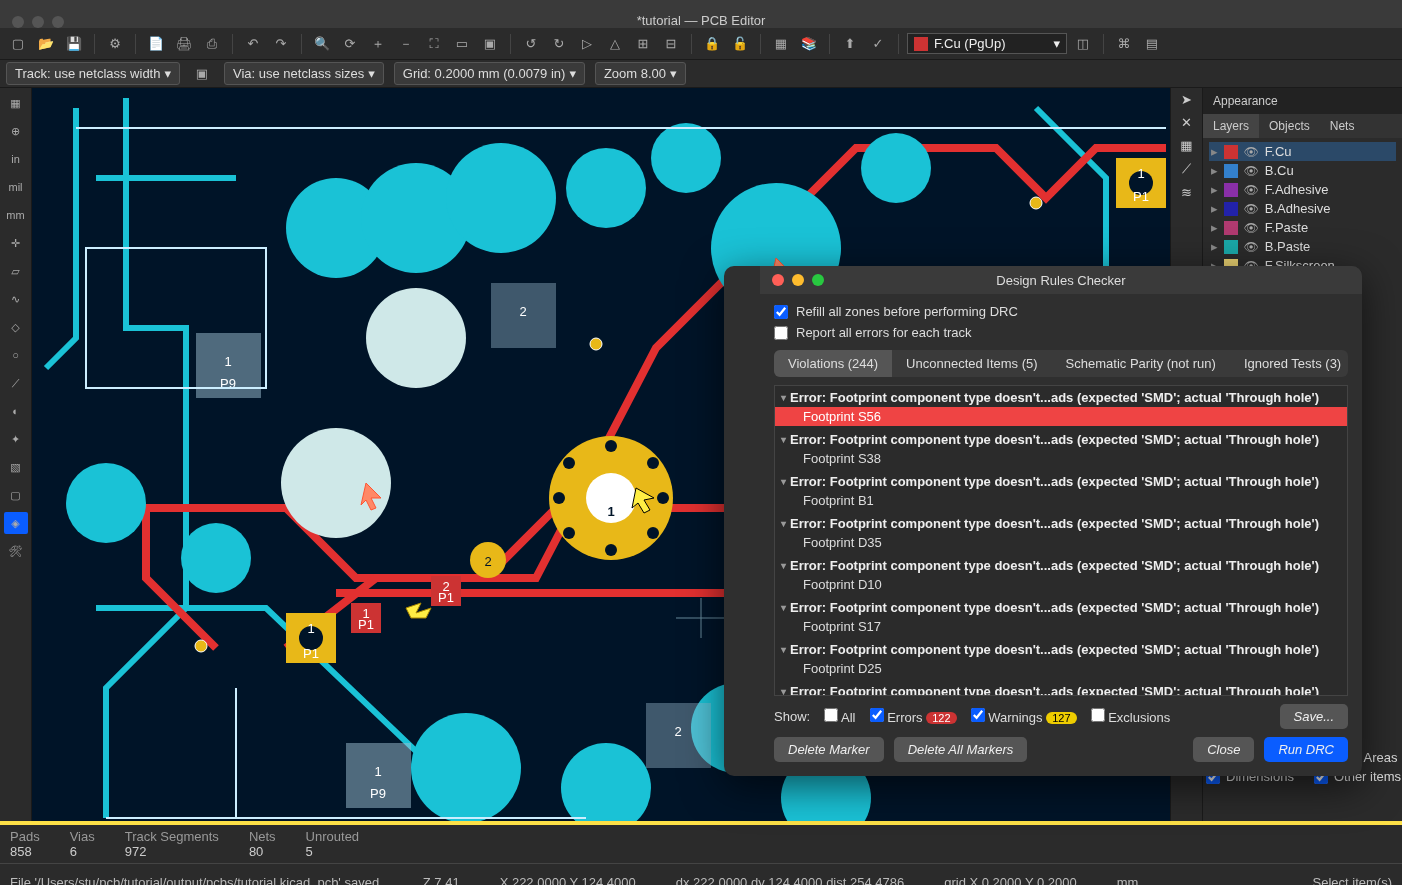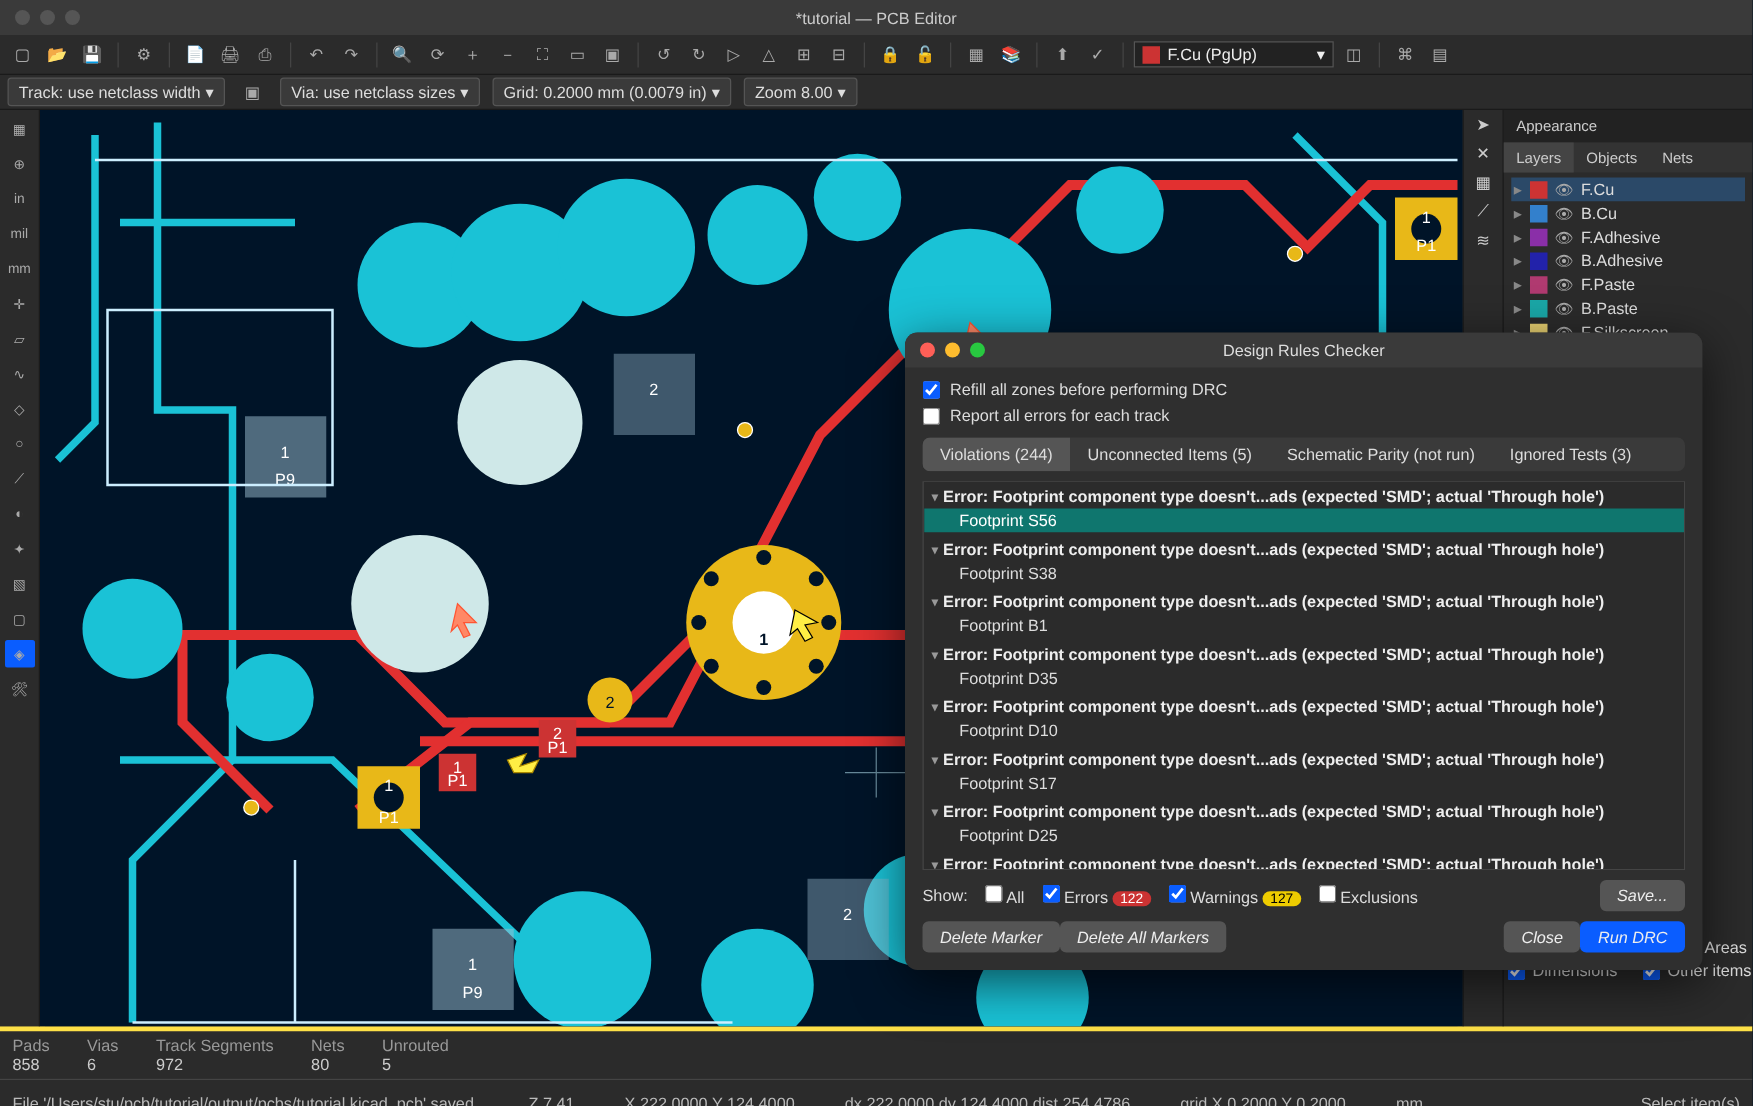--- a/index.html
+++ b/index.html
@@ -1,17 +1,17 @@
 <!DOCTYPE html>
 <html><head>
 <meta charset="utf-8">
 <style>
 * { margin:0; padding:0; box-sizing:border-box; font-family:-apple-system,Helvetica,Arial,sans-serif; font-size:13px; }
 body { background:#2b2b2b; color:#ccc; width:1402px; height:885px; overflow:hidden; position:relative; }
-.titlebar { height:28px; background:#3a3a3a; display:flex; align-items:center; position:relative; }
+.titlebar { height:28px; background:#3a3a3a; display:flex; align-items:flex-end; position:relative; }
 .traffic { display:flex; gap:8px; padding-left:12px; }
 .traffic span { width:12px; height:12px; border-radius:50%; background:#555; }
 .title { position:absolute; left:50%; transform:translateX(-50%); color:#ccc; }
 .toolbar { height:32px; background:#2b2b2b; display:flex; align-items:center; padding:0 6px; gap:4px; border-bottom:1px solid #1a1a1a; }
 .tb-btn { width:24px; height:24px; display:flex; align-items:center; justify-content:center; color:#aaa; cursor:pointer; }
 .tb-sep { width:1px; height:20px; background:#444; margin:0 4px; }
 .layer-sel { background:#222; border:1px solid #555; padding:2px 6px; display:flex; align-items:center; gap:6px; width:160px; color:#eee;}
 .layer-chip { width:14px; height:14px; background:#c33; }
 .settings-bar { height:28px; background:#2b2b2b; display:flex; align-items:center; padding:0 6px; gap:10px; border-bottom:1px solid #1a1a1a; }
 .dd { background:#3a3a3a; border:1px solid #555; padding:3px 8px; border-radius:3px; color:#ddd; display:flex; align-items:center; gap:4px; }
@@ -28,40 +28,40 @@
 .layer-list { padding:4px 6px; }
 .layer-row { display:flex; align-items:center; gap:6px; padding:2px 2px; font-size:12px; color:#ddd;}
 .layer-row.active { background:#2b4968; }
 .layer-sw { width:14px; height:14px; }
 .eye { color:#aaa; font-size:12px;}
 .statusbar1 { height:42px; background:#2b2b2b; border-top:4px solid #fde047; display:flex; padding:4px 10px; gap:30px; color:#ccc; font-size:12px;}
 .statusbar1 .col { display:flex; flex-direction:column; }
 .statusbar1 .col .lbl {color:#999;}
 .statusbar2 { height:38px; background:#2b2b2b; border-top:1px solid #444; display:flex; align-items:center; padding:0 10px; gap:40px; color:#bbb; font-size:12px;}
 .statusbar2 .s-item { white-space:nowrap;}
-.drc-dialog { position:absolute; left:724px; top:266px; width:638px; height:510px; background:#2f2f2f; border-radius:10px; box-shadow:0 10px 40px rgba(0,0,0,.6); display:flex; flex-direction:column; overflow:hidden;}
+.drc-dialog { position:absolute; left:724px; top:266px; width:638px; height:510px; background:#2f2f2f; border-radius:10px; box-shadow:0 10px 40px rgba(0,0,0,.6); display:flex; flex-direction:column; overflow:hidden;padding-left:36px;}
 .drc-title { height:28px; display:flex; align-items:center; position:relative; background:#3a3a3a;}
 .drc-title .traffic span:nth-child(1){background:#ff5f57;} .drc-title .traffic span:nth-child(2){background:#febc2e;} .drc-title .traffic span:nth-child(3){background:#28c840;}
 .drc-title .t { position:absolute; left:50%; transform:translateX(-50%); color:#ddd; font-weight:500;}
 .drc-body { padding:10px 14px; flex:1; display:flex; flex-direction:column; overflow:hidden;}
 .drc-opts { display:flex; flex-direction:column; gap:6px; margin-bottom:10px;}
 .drc-opts label { display:flex; align-items:center; gap:8px; color:#ddd;}
 .drc-tabs { display:flex; background:#3a3a3a; border-radius:6px; overflow:hidden; margin-bottom:8px;}
 .drc-tab { padding:6px 14px; color:#ddd; font-size:13px; cursor:pointer; white-space:nowrap;}
 .drc-tab.active { background:#555; }
 .drc-list { flex:1; overflow-y:auto; border:1px solid #444; background:#2b2b2b; }
 .err-grp { padding:2px 0;}
 .err-hdr { display:flex; align-items:center; gap:4px; padding:2px 6px; color:#eee; font-weight:600; font-size:13px;}
 .err-hdr .tw { font-size:10px; color:#999;}
 .err-child { padding:2px 6px 2px 28px; color:#ddd; font-size:13px;}
-.err-child.sel { background:#0f766e; color:#fff;}
+.err-child.sel { background:#ef4444; color:#fff;}
 .drc-show { display:flex; align-items:center; gap:14px; padding:8px 0; color:#ddd;}
 .badge { background:#c33; border-radius:9px; padding:0 6px; font-size:11px; color:#fff;}
 .badge.y { background:#ec0; color:#000;}
-.drc-btns { display:flex; padding-bottom:4px;}
+.drc-btns { display:flex; gap:10px; padding-bottom:4px;}
 .btn { background:#555; border:none; padding:5px 14px; border-radius:5px; color:#eee; cursor:pointer;font-style:italic;}
 .btn.primary { background:#0a5dff; }
 .spacer { flex:1; }
 input[type=checkbox]{width:14px;height:14px;accent-color:#0a5dff;}
 svg { overflow:visible;}
 .gc-checks { position:absolute; left:1206px; top:750px; display:grid; grid-template-columns:auto auto; gap:4px 20px; color:#ddd; font-size:12px;}
 .gc-checks label{display:flex;align-items:center;gap:6px;}
 </style>
 </head>
 <body>

